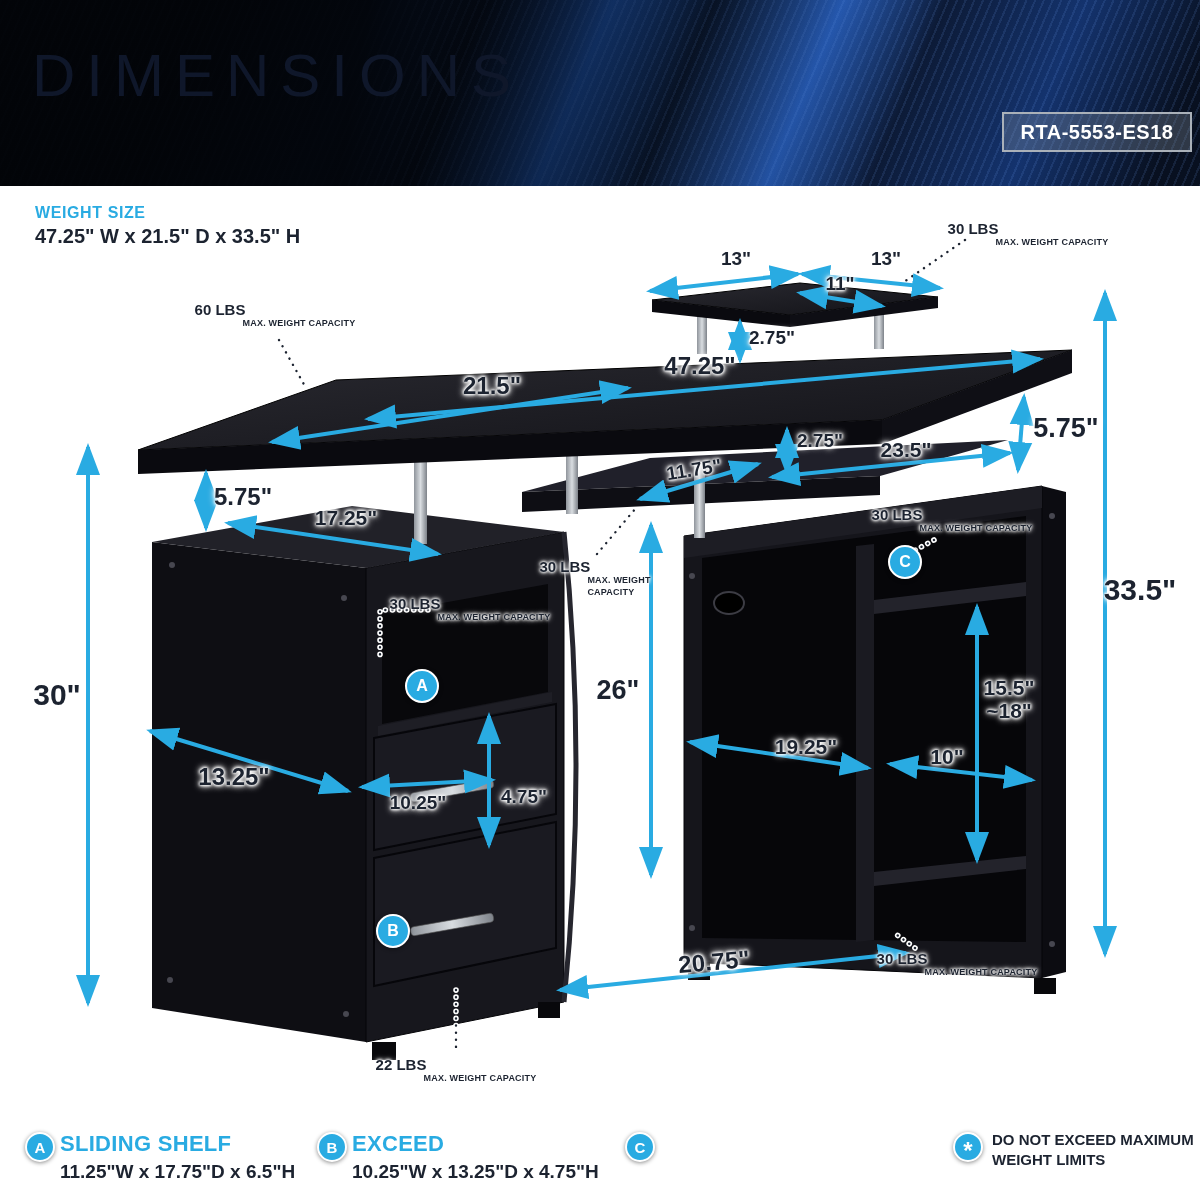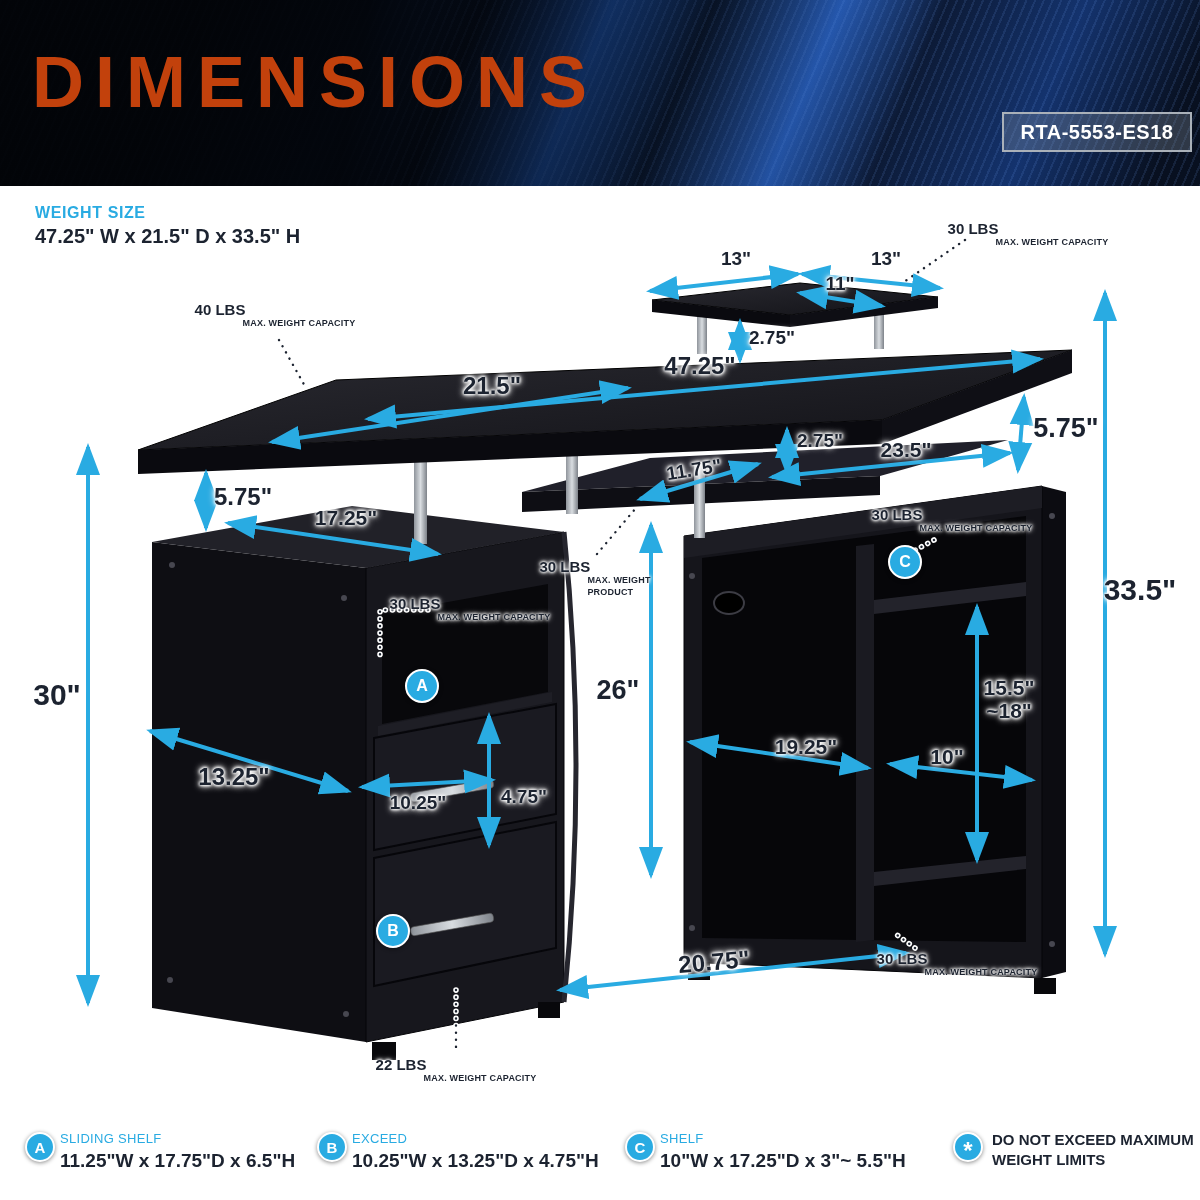--- a/index.html
+++ b/index.html
@@ -5,21 +5,21 @@
   html,body{margin:0;padding:0;background:#fff;font-family:"Liberation Sans",sans-serif;}
   #stage{position:relative;width:1200px;height:1200px;background:#fff;overflow:hidden;}
 
   
   .header{position:absolute;left:0;top:0;width:1200px;height:186px;
     background:
       linear-gradient(100deg, rgba(2,4,8,.95) 0 30%, rgba(2,4,8,.35) 55%, rgba(2,4,8,0) 75%),
       repeating-linear-gradient(113deg, rgba(120,170,255,.12) 0 2px, rgba(0,0,0,0) 2px 8px),
       linear-gradient(113deg,#04060b 0%,#05080f 16%,#0d2a5c 30%,#071226 38%,#1d55b0 48%,#0a1830 56%,#2a63c4 66%,#0c1a36 74%,#14336e 85%,#081020 96%);
   }
-  .title{position:absolute;left:32px;top:46px;font-size:72px;font-weight:700;color:#c2410c;
+  .title{position:absolute;left:32px;top:46px;font-size:60px;font-weight:400;color:#0f172a;
     letter-spacing:11px;line-height:1;z-index:2;}
   .badge{position:absolute;left:1002px;top:112px;width:190px;height:40px;box-sizing:border-box;
     border:2px solid #aab1b9;background:rgba(150,160,172,.28);color:#fff;font-weight:700;
     font-size:20px;display:flex;align-items:center;justify-content:center;letter-spacing:.5px;z-index:2;}
 
   
   .product-size{position:absolute;left:35px;top:204px;z-index:3;}
   .ps-label{color:var(--accent,#29abe2);font-weight:700;font-size:16px;letter-spacing:.6px;}
   .ps-value{color:var(--ink,#1c2330);font-weight:700;font-size:20px;margin-top:3px;}
 
@@ -43,21 +43,21 @@
   .wt .n{font-size:9px;font-weight:700;line-height:1.3;letter-spacing:.2px;padding-left:48px;}
 
   .marker-circle{position:absolute;width:30px;height:30px;border-radius:50%;background:var(--accent,#29abe2);
     border:2px solid #fff;color:#fff;font-weight:700;font-size:16px;display:flex;align-items:center;
     justify-content:center;transform:translate(-50%,-50%);box-shadow:0 1px 4px rgba(0,0,0,.45);z-index:4;}
   .mc-sm{width:26px;height:26px;font-size:15px;}
   .star-glyph{font-size:24px;transform:translateY(4px);}
 
   
   .legend-text{position:absolute;z-index:3;}
-  .legend-title{color:var(--accent,#29abe2);font-weight:400;font-size:13px;letter-spacing:.3px;}
+  .legend-title{color:var(--accent,#29abe2);font-weight:700;font-size:22px;letter-spacing:.3px;}
   .legend-dims{color:var(--ink,#1c2330);font-weight:700;font-size:19px;margin-top:4px;}
   .warning-text{position:absolute;color:var(--ink,#1c2330);font-weight:700;font-size:15px;width:218px;line-height:1.35;z-index:3;}
 </style>
 </head>
 <body>
 
 <div id="stage">
 
   <div class="header"></div>
   <div class="title">DIMENSIONS</div>
@@ -204,27 +204,27 @@
   <div class="dim md" style="left:1009px;top:688px">15.5"</div>
   <div class="dim md" style="left:1009px;top:711px">~18"</div>
   <div class="dim xxl" style="left:1140px;top:590px">33.5"</div>
   <div class="dim lg rot-neg5" style="left:714px;top:962px">20.75"</div>
 
   <div class="wt" style="left:1028px;top:220px">
     <div class="v">30 LBS</div>
     <div class="n">MAX. WEIGHT CAPACITY</div>
   </div>
   <div class="wt" style="left:275px;top:301px">
-    <div class="v">40 LBS</div>
+    <div class="v">60 LBS</div>
     <div class="n">MAX. WEIGHT CAPACITY</div>
   </div>
   <div class="wt" style="left:595px;top:558px">
     <div class="v">30 LBS</div>
     <div class="n">MAX. WEIGHT</div>
-    <div class="n">PRODUCT</div>
+    <div class="n">CAPACITY</div>
   </div>
   <div class="wt" style="left:952px;top:506px">
     <div class="v">30 LBS</div>
     <div class="n">MAX. WEIGHT CAPACITY</div>
   </div>
   <div class="wt" style="left:470px;top:595px">
     <div class="v">30 LBS</div>
     <div class="n">MAX. WEIGHT CAPACITY</div>
   </div>
   <div class="wt" style="left:957px;top:950px">
@@ -258,23 +258,19 @@
       <span>B</span>
     </div>
   <div class="legend-text" style="left:352px;top:1131px">
     <div class="legend-title">EXCEED</div>
     <div class="legend-dims">10.25"W x 13.25"D x 4.75"H</div>
   </div>
 
   <div class="marker-circle mc-sm" style="left:640px;top:1147px">
       <span>C</span>
     </div>
-  <div class="legend-text" style="left:660px;top:1131px">
-    <div class="legend-title">SHELF</div>
-    <div class="legend-dims">10"W x 17.25"D x 3"~ 5.5"H</div>
-  </div>
 
   <div class="marker-circle mc-sm" style="left:968px;top:1147px">
       <span class="star-glyph">*</span>
     </div>
   <div class="warning-text" style="left:992px;top:1130px">DO NOT EXCEED MAXIMUM WEIGHT LIMITS</div>
 
 </div>
 
 </body></html>

